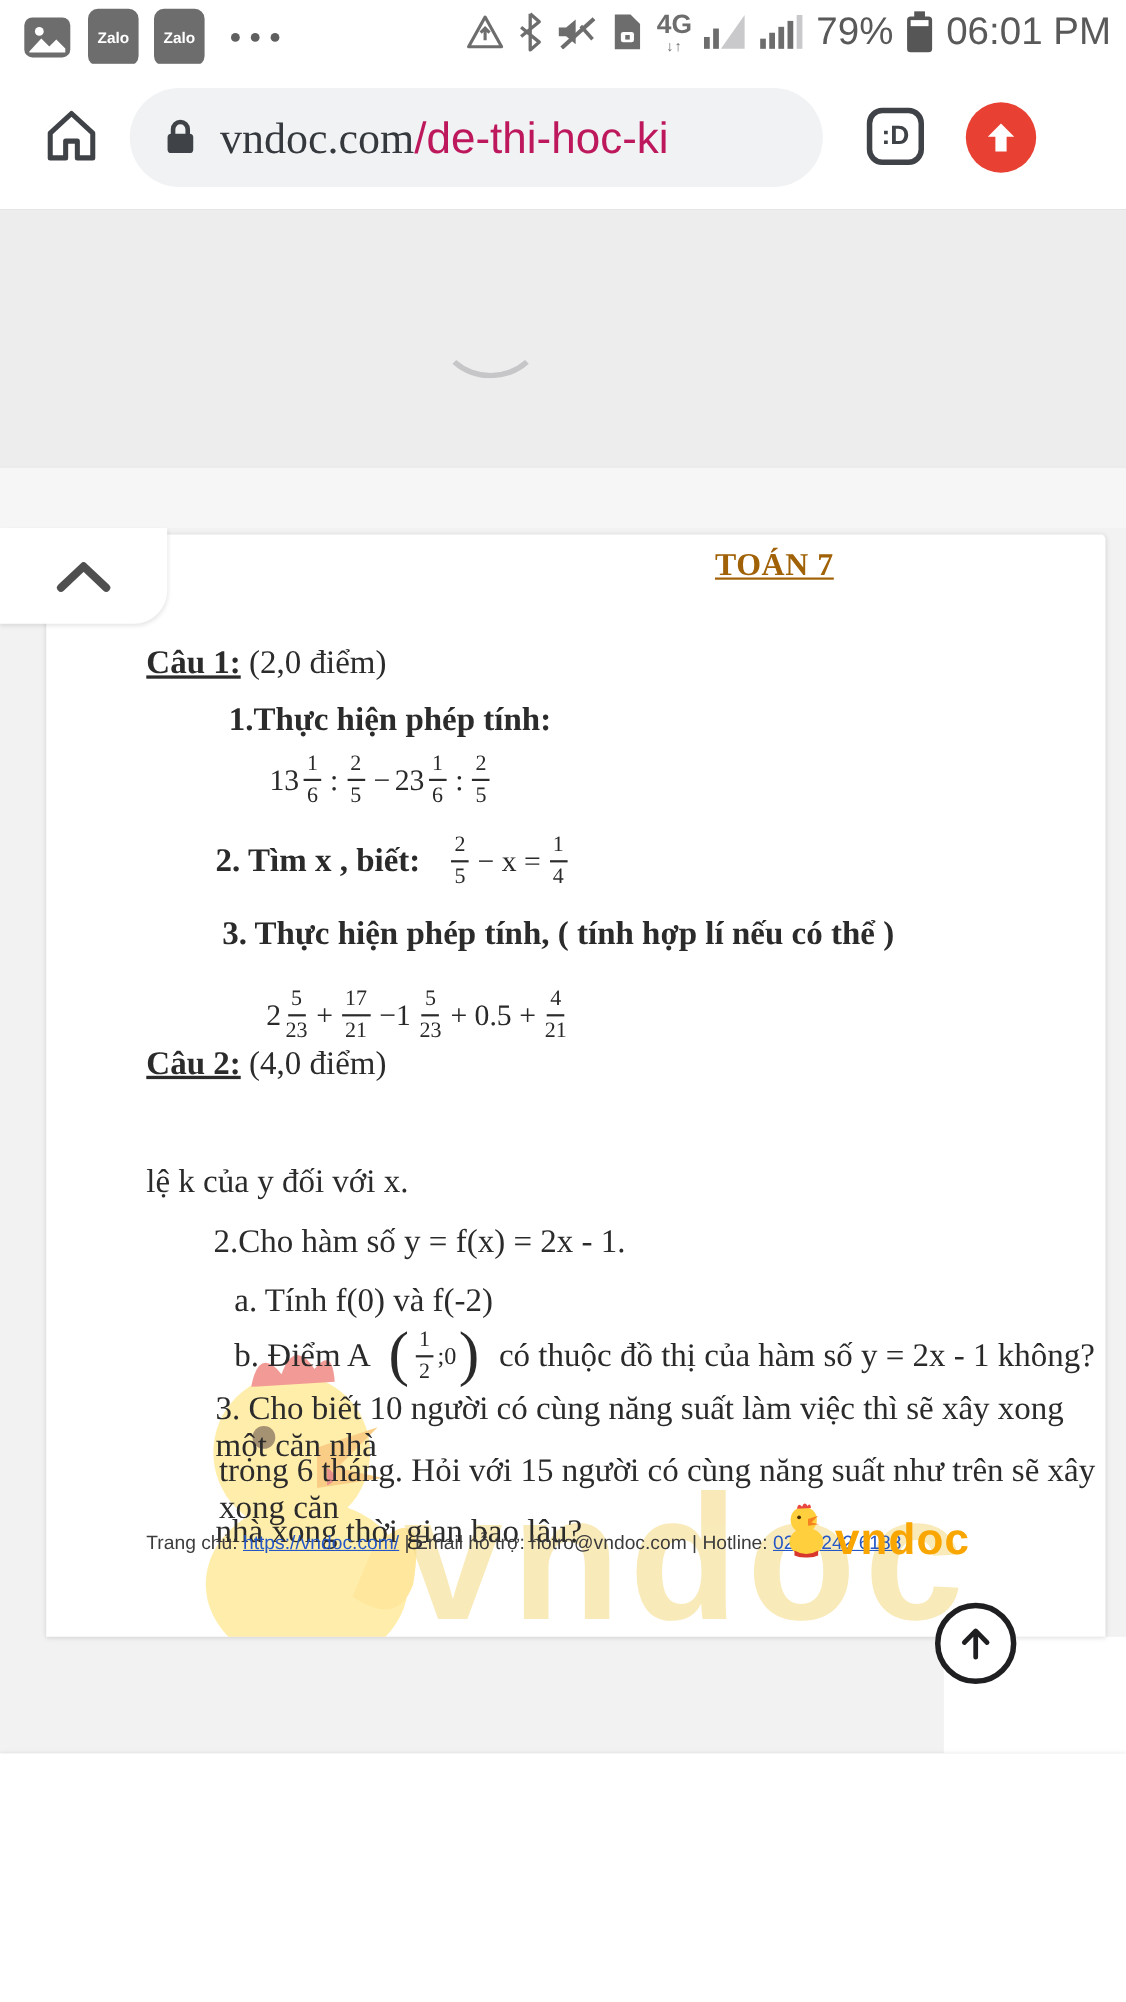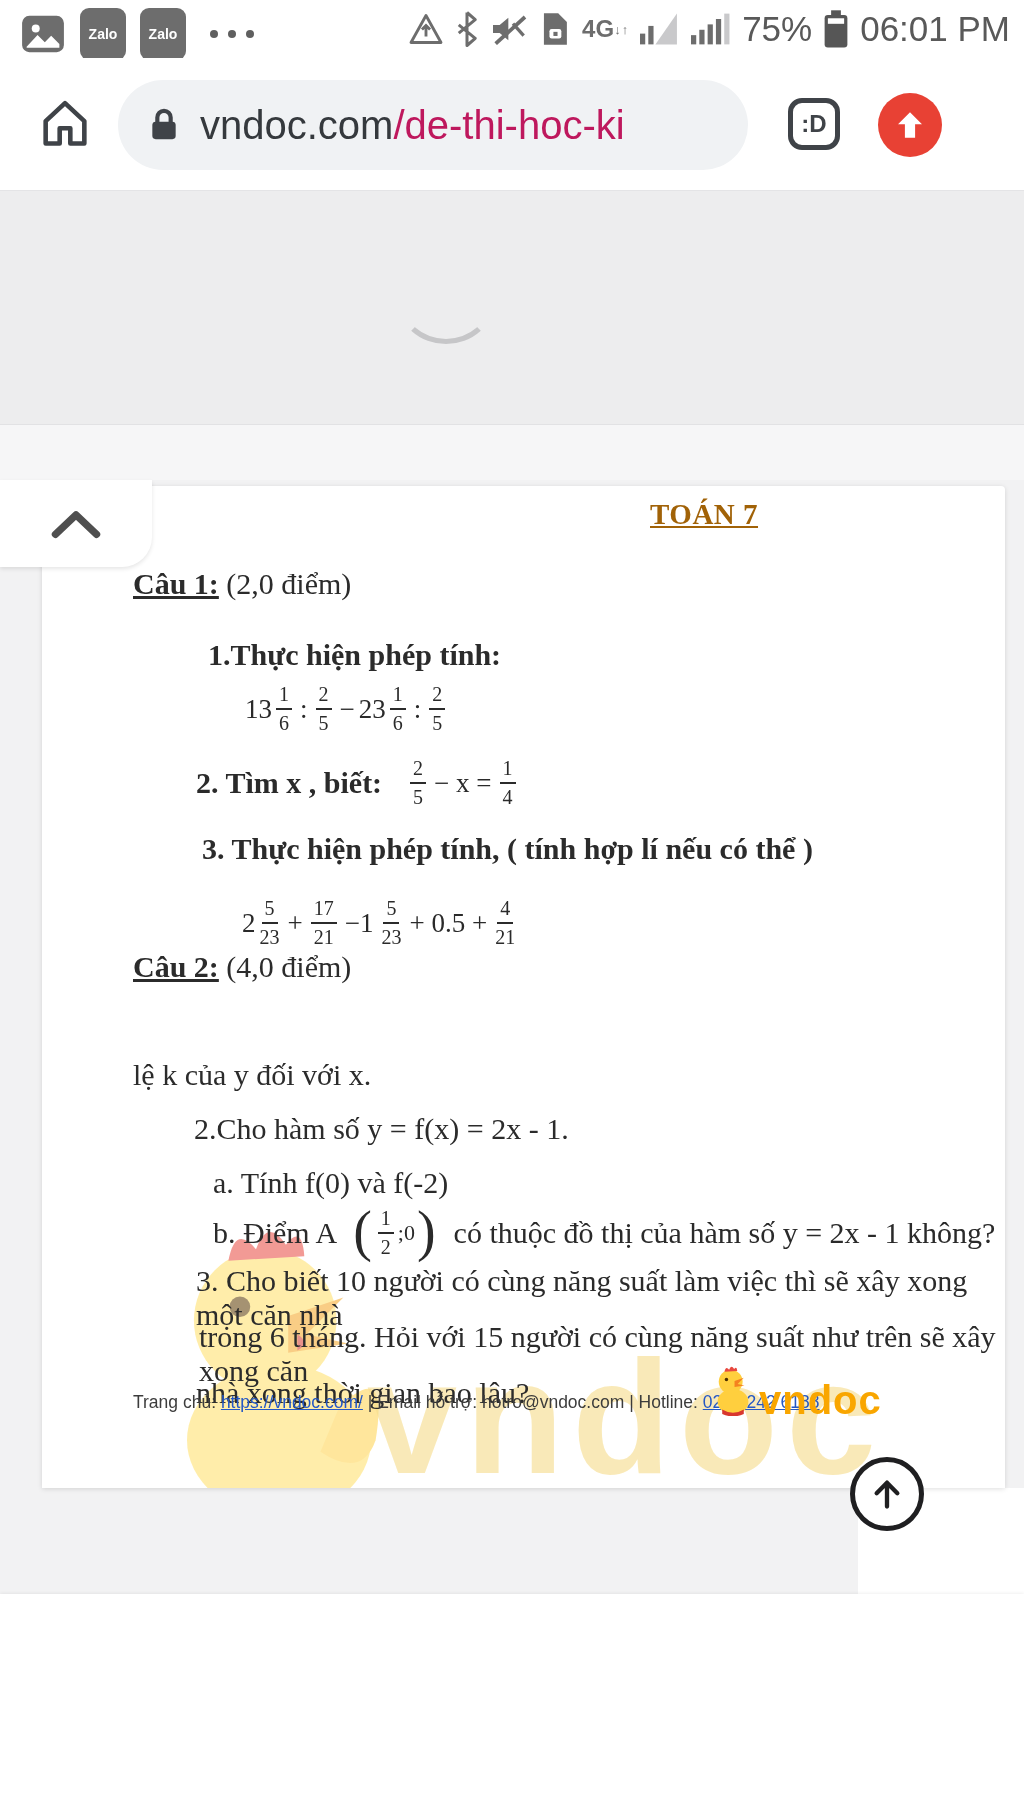--- a/index.html
+++ b/index.html
@@ -7,30 +7,30 @@
   .screen{position:relative;width:1024px;height:1820px;background:#fff;overflow:hidden;}
 
   
   .statusbar{position:absolute;left:0;top:0;width:1024px;height:58px;background:#fff;display:flex;align-items:center;}
   .sb-left{position:absolute;left:20px;top:8px;display:flex;align-items:center;gap:14px;}
   .badge{width:46px;height:52px;background:#6d6d6d;border-radius:9px;color:#fff;font-weight:bold;font-size:14px;display:flex;align-items:center;justify-content:center;}
   .dots{display:flex;gap:10px;margin-left:10px;}
   .dots i{width:8px;height:8px;border-radius:50%;background:#5f5f5f;display:block;}
   .sb-right{position:absolute;right:14px;top:0;height:58px;display:flex;align-items:center;gap:11px;}
   .sb-txt{color:#595959;font-size:35px;}
-  .fourg{display:flex;flex-direction:row;align-items:center;line-height:1;color:#6d6d6d;}
+  .fourg{display:flex;flex-direction:column;align-items:center;line-height:1;color:#6d6d6d;}
   .fourg b{font-size:24px;font-weight:700;}
   .fourg span{font-size:13px;letter-spacing:1px;}
 
   
   .browserbar{position:absolute;left:0;top:58px;width:1024px;height:132px;background:#fff;border-bottom:1px solid #e4e4e6;}
   .homeicon{position:absolute;left:36px;top:36px;width:58px;height:58px;}
   .urlpill{position:absolute;left:118px;top:22px;width:630px;height:90px;background:#f0f2f4;border-radius:46px;display:flex;align-items:center;padding:0 26px;box-sizing:border-box;}
   .urltext{font-size:40px;margin-left:16px;white-space:nowrap;}
-  .urldomain{color:#35393d;}
+  .urldomain{color:#35393d;font-family:Liberation Serif, serif;}
   .urlpath{color:#be185d;}
   .tabbox{position:absolute;left:788px;top:40px;width:52px;height:52px;border:5px solid #3f4348;border-radius:14px;box-sizing:border-box;display:flex;align-items:center;justify-content:center;font-size:24px;font-weight:700;color:#3f4348;}
   .redbtn{position:absolute;left:878px;top:35px;width:64px;height:64px;border-radius:50%;background:#e84134;display:flex;align-items:center;justify-content:center;}
 
   
   .pullzone{position:absolute;left:0;top:191px;width:1024px;height:233px;background:#ededee;}
   .smilearc{position:absolute;left:398px;top:258px;width:86px;height:76px;border:5px solid transparent;border-bottom-color:#c6c6c8;border-radius:50%;}
   .substrip{position:absolute;left:0;top:424px;width:1024px;height:56px;background:#f6f6f7;border-top:1px solid #e2e2e4;box-shadow:0 2px 3px rgba(0,0,0,.07);}
 
   
@@ -114,21 +114,21 @@
         <rect x="0" y="13" width="3.4" height="7" fill="#6d6d6d"></rect>
         <rect x="5.4" y="8" width="3.4" height="12" fill="#6d6d6d"></rect>
       </svg>
       <svg width="40" height="34" viewBox="0 0 26 20">
         <rect x="0" y="14" width="3.4" height="6" fill="#6d6d6d"></rect>
         <rect x="5.4" y="10.5" width="3.4" height="9.5" fill="#6d6d6d"></rect>
         <rect x="10.8" y="7" width="3.4" height="13" fill="#6d6d6d"></rect>
         <rect x="16.2" y="3.5" width="3.4" height="16.5" fill="#6d6d6d"></rect>
         <rect x="21.6" y="0" width="3.4" height="20" fill="#c9c9cb"></rect>
       </svg>
-      <span class="sb-txt">75%</span>
+      <span class="sb-txt">79%</span>
       <svg width="26" height="40" viewBox="0 0 16 24">
         <rect x="5" y="0.5" width="6" height="3.4" fill="#565656"></rect>
         <rect x="1" y="3.4" width="14" height="20" rx="2" fill="#565656"></rect>
         <rect x="3" y="5.4" width="10" height="3.4" fill="#fff"></rect>
       </svg>
       <span class="sb-txt">06:01 PM</span>
     </div>
   </div>
 
   <div class="browserbar">
@@ -174,21 +174,21 @@
         <circle cx="33" cy="40" r="4.5" fill="#5c3a00"></circle>
         <path d="M54 44 L78 36 L62 52 L80 56 L54 60 Z" fill="#f5a623"></path>
         <path d="M58 52 Q64 56 58 59 Z" fill="#d8372e"></path>
         <path d="M76 84 Q98 62 92 98 Q86 115 68 103 Z" fill="#ffd34d"></path>
         <path d="M34 129 h14 M56 129 h14" stroke="#e8483f" stroke-width="6" stroke-linecap="round"></path>
       </svg>
       <div class="watermark-word">vndoc</div>
 
       <div class="abs dtitle z2" style="left:608px;top:12px;">TOÁN 7</div>
 
-      <div class="abs h-cau z2" style="left:91px;top:81px;"><span class="cl">Câu 1:</span><span> (2,0 điểm)</span></div>
+      <div class="abs h-cau z2" style="left:91px;top:100px;"><span class="cl">Câu 1:</span><span> (2,0 điểm)</span></div>
 
       <div class="abs b-item z2" style="left:166px;top:152px;">1.Thực hiện phép tính:</div>
 
       <div class="abs formula z2" style="left:203px;top:198px;">
         <span class="whole">13</span>
         <span class="fr">
             <span class="nu">1</span>
             <span class="de">6</span>
           </span>
         <span class="op">:</span>

